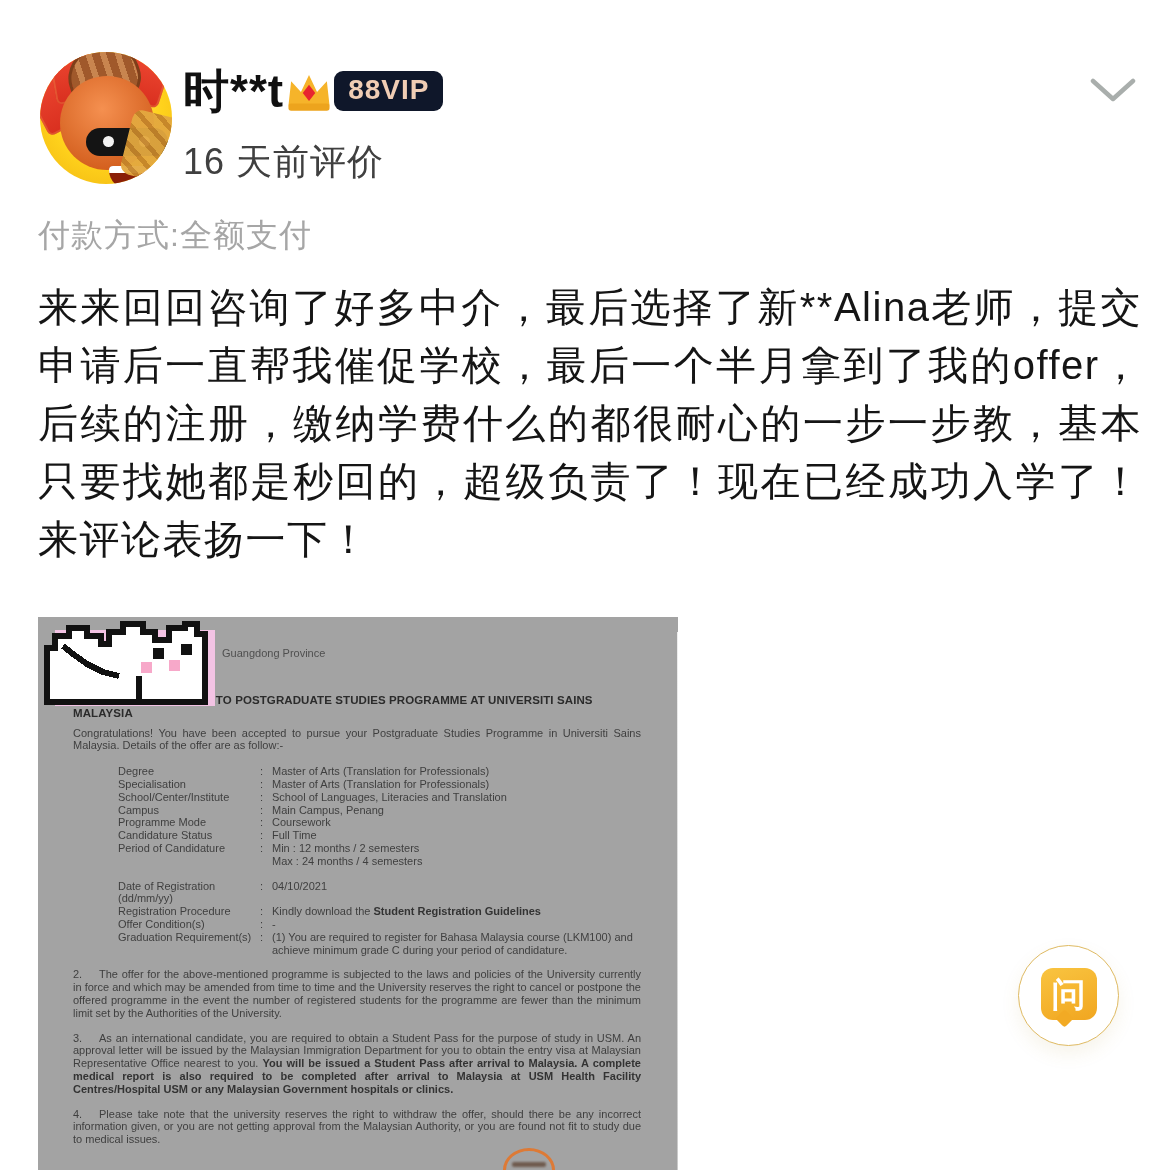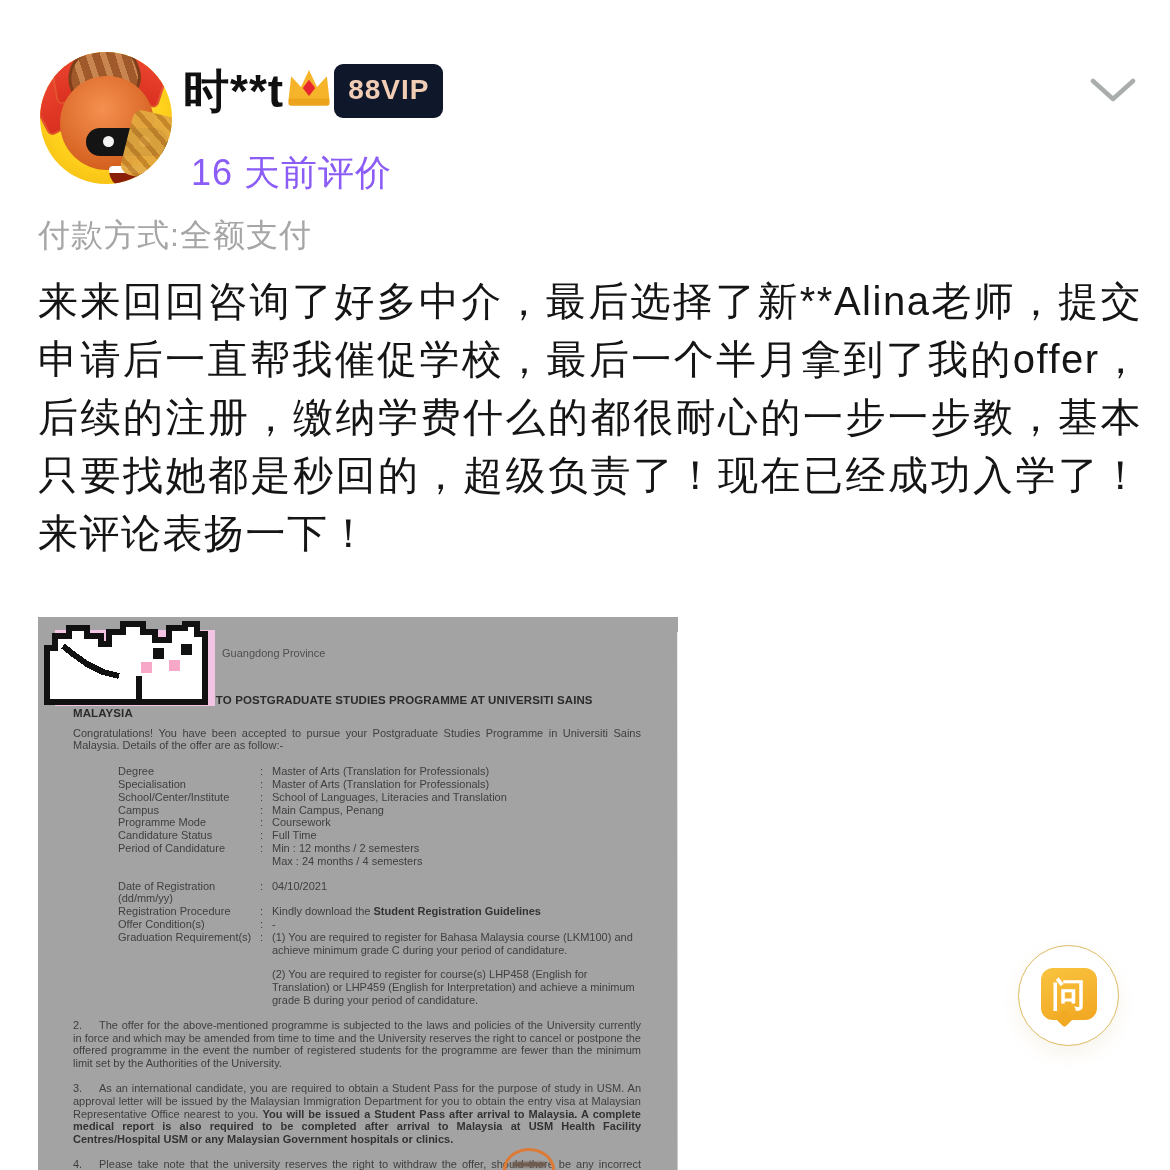--- a/index.html
+++ b/index.html
@@ -21,31 +21,31 @@
            background:radial-gradient(circle at 45% 35%, #f59050, #d4601f 75%);}
   .av-glasses{position:absolute;left:26px;top:52px;width:82px;height:28px;background:#141414;border-radius:14px;}
   .av-hl{position:absolute;top:8px;width:11px;height:11px;border-radius:50%;background:#fff;opacity:.95;}
   .av-hl.h1{left:17px;} .av-hl.h2{left:53px;}
   .av-mouth{position:absolute;left:49px;top:90px;width:38px;height:23px;background:#8a1f07;
             border-radius:4px 4px 19px 19px;overflow:hidden;}
   .av-teeth{height:7px;background:#ffffff;}
   .av-ribbon{position:absolute;right:-10px;bottom:4px;width:56px;height:66px;transform:rotate(14deg);
              background:repeating-linear-gradient(35deg,#e3a83f 0 9px,#c4842a 9px 14px);border-radius:10px;opacity:.95;}
 
-  .name-row{position:absolute;left:183px;top:64px;display:flex;}
+  .name-row{position:absolute;left:183px;top:64px;display:flex;align-items:center;}
   .uname{font-size:46px;line-height:54px;font-weight:700;color:#101010;letter-spacing:1px;}
   .crown{width:50px;height:42px;margin-top:2px;}
   .vip{display:inline-flex;align-items:center;background:#0f172a;color:#f0cdb4;border-radius:9px;
        font-size:28px;font-weight:700;padding:3px 14px 5px;letter-spacing:1px;}
-  .meta{position:absolute;left:183px;top:149px;font-size:36px;color:#8b5cf6;letter-spacing:1px;margin-left:8px;}
+  .meta{position:absolute;left:183px;top:138px;font-size:36px;color:#404040;letter-spacing:1px;}
   .chevron{position:absolute;right:34px;top:78px;width:46px;height:26px;cursor:pointer;}
 
   
   .payment{position:absolute;left:38px;top:214px;font-size:32px;color:#a6a6a6;letter-spacing:1px;}
-  .body-text{position:absolute;left:38px;top:272px;width:1104px;font-size:40px;line-height:58px;
+  .body-text{position:absolute;left:38px;top:278px;width:1104px;font-size:40px;line-height:58px;
              color:#151515;letter-spacing:1.5px;text-align:justify;}
 
   
   .doc{position:absolute;left:38px;top:617px;width:640px;height:553px;background:#a3a3a3;
        color:#3f3f3f;font-size:11px;line-height:12.8px;overflow:hidden;cursor:pointer;
        padding:0;box-sizing:border-box;}
   .doc-inner{padding:0 37px 0 35px;}
   .sticker{position:absolute;left:3px;top:1px;width:178px;height:90px;}
   .addr{position:absolute;left:184px;top:30px;font-size:11px;color:#4f4f4f;}
   .doc-title{padding-top:77px;font-size:11.5px;font-weight:700;color:#2b2b2b;letter-spacing:.1px;}
@@ -186,25 +186,20 @@
         <div class="drow">
             <span class="dl">Offer Condition(s)</span>
             <span class="dc">:</span>
             <span class="dv">-</span>
           </div>
         <div class="drow">
             <span class="dl">Graduation Requirement(s)</span>
             <span class="dc">:</span>
             <span class="dv">(1) You are required to register for Bahasa Malaysia course (LKM100) and achieve minimum grade C during your period of candidature.</span>
           </div>
-        <div class="drow gap">
-            <span class="dl"></span>
-            <span class="dc"></span>
-            <span class="dv">(2) You are required to register for course(s) LHP458 (English for Translation) or LHP459 (English for Interpretation) and achieve a minimum grade B during your period of candidature.</span>
-          </div>
       </div>
 
       <p class="para"><span class="pn">2.</span><span>The offer for the above-mentioned programme is subjected to the laws and policies of the University currently in force and which may be amended from time to time and the University reserves the right to cancel or postpone the offered programme in the event the number of registered students for the programme are fewer than the minimum limit set by the Authorities of the University.</span></p>
       <p class="para"><span class="pn">3.</span><span>As an international candidate, you are required to obtain a Student Pass for the purpose of study in USM. An approval letter will be issued by the Malaysian Immigration Department for you to obtain the entry visa at Malaysian Representative Office nearest to you. </span><b>You will be issued a Student Pass after arrival to Malaysia. A complete medical report is also required to be completed after arrival to Malaysia at USM Health Facility Centres/Hospital USM or any Malaysian Government hospitals or clinics.</b></p>
       <p class="para"><span class="pn">4.</span><span>Please take note that the university reserves the right to withdraw the offer, should there be any incorrect information given, or you are not getting approval from the Malaysian Authority, or you are found not fit to study due to medical issues.</span></p>
 
     </div>
 
     <div class="stamp">
       <div class="stamp-arc"></div>

